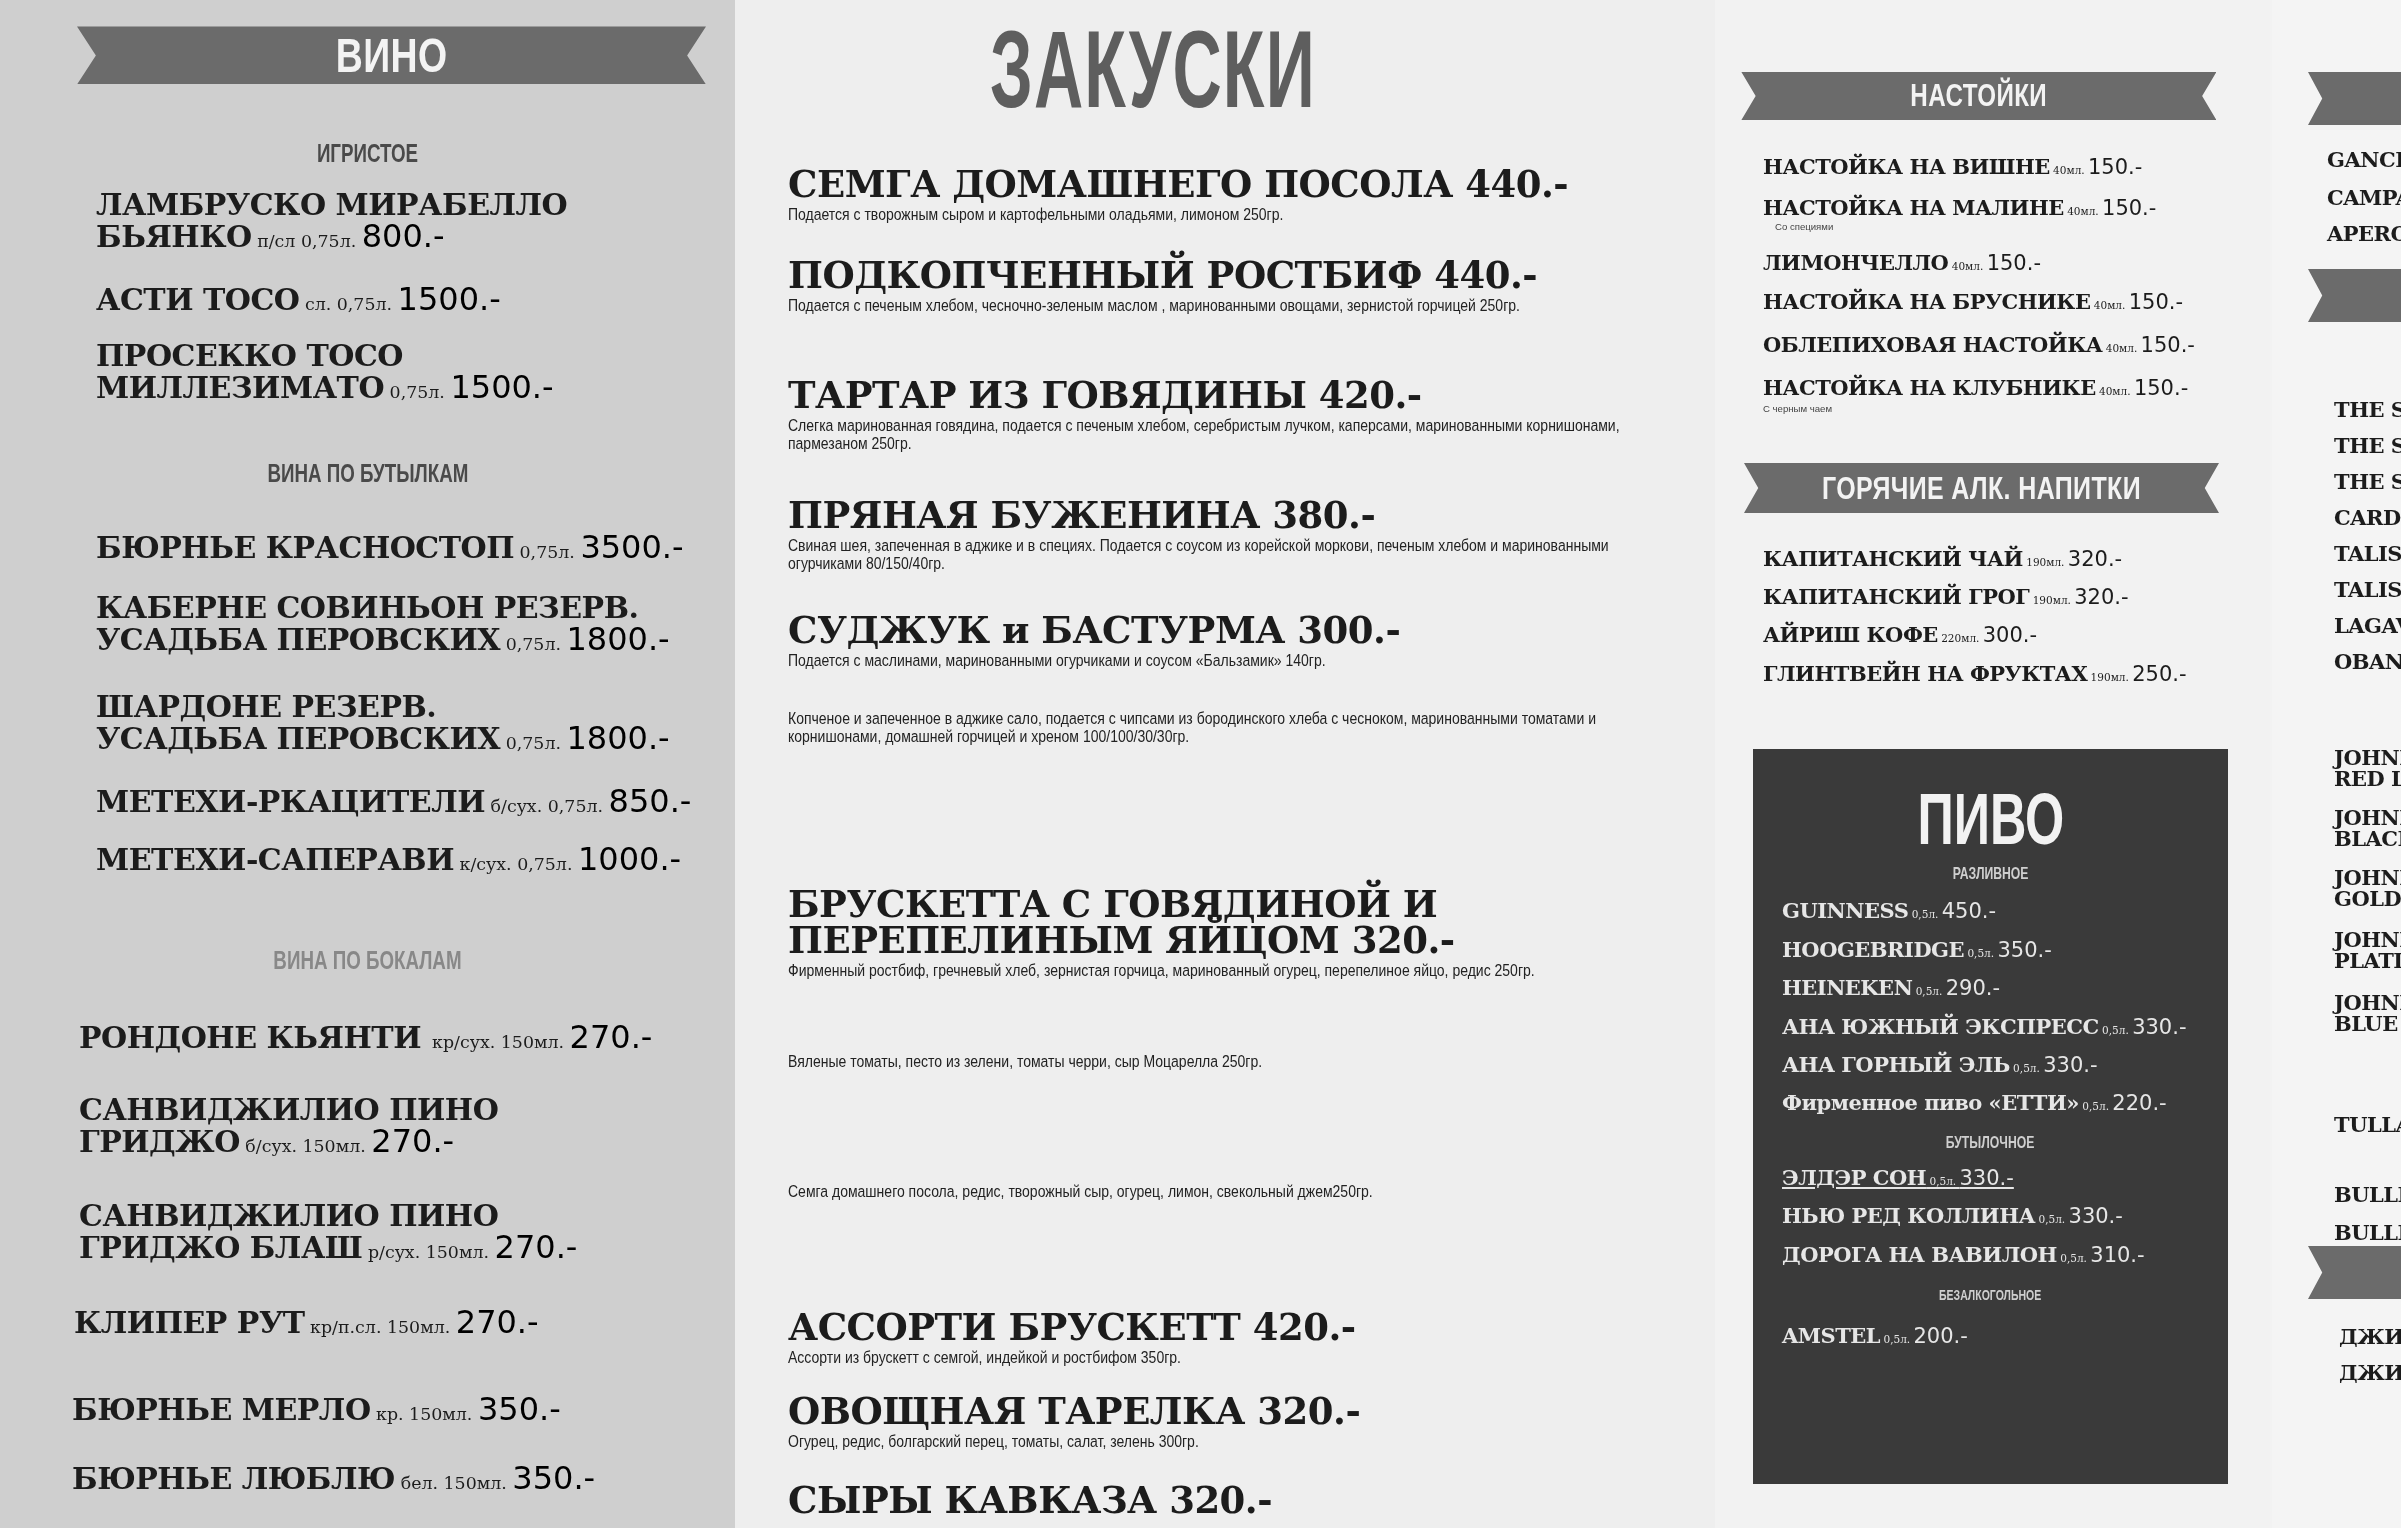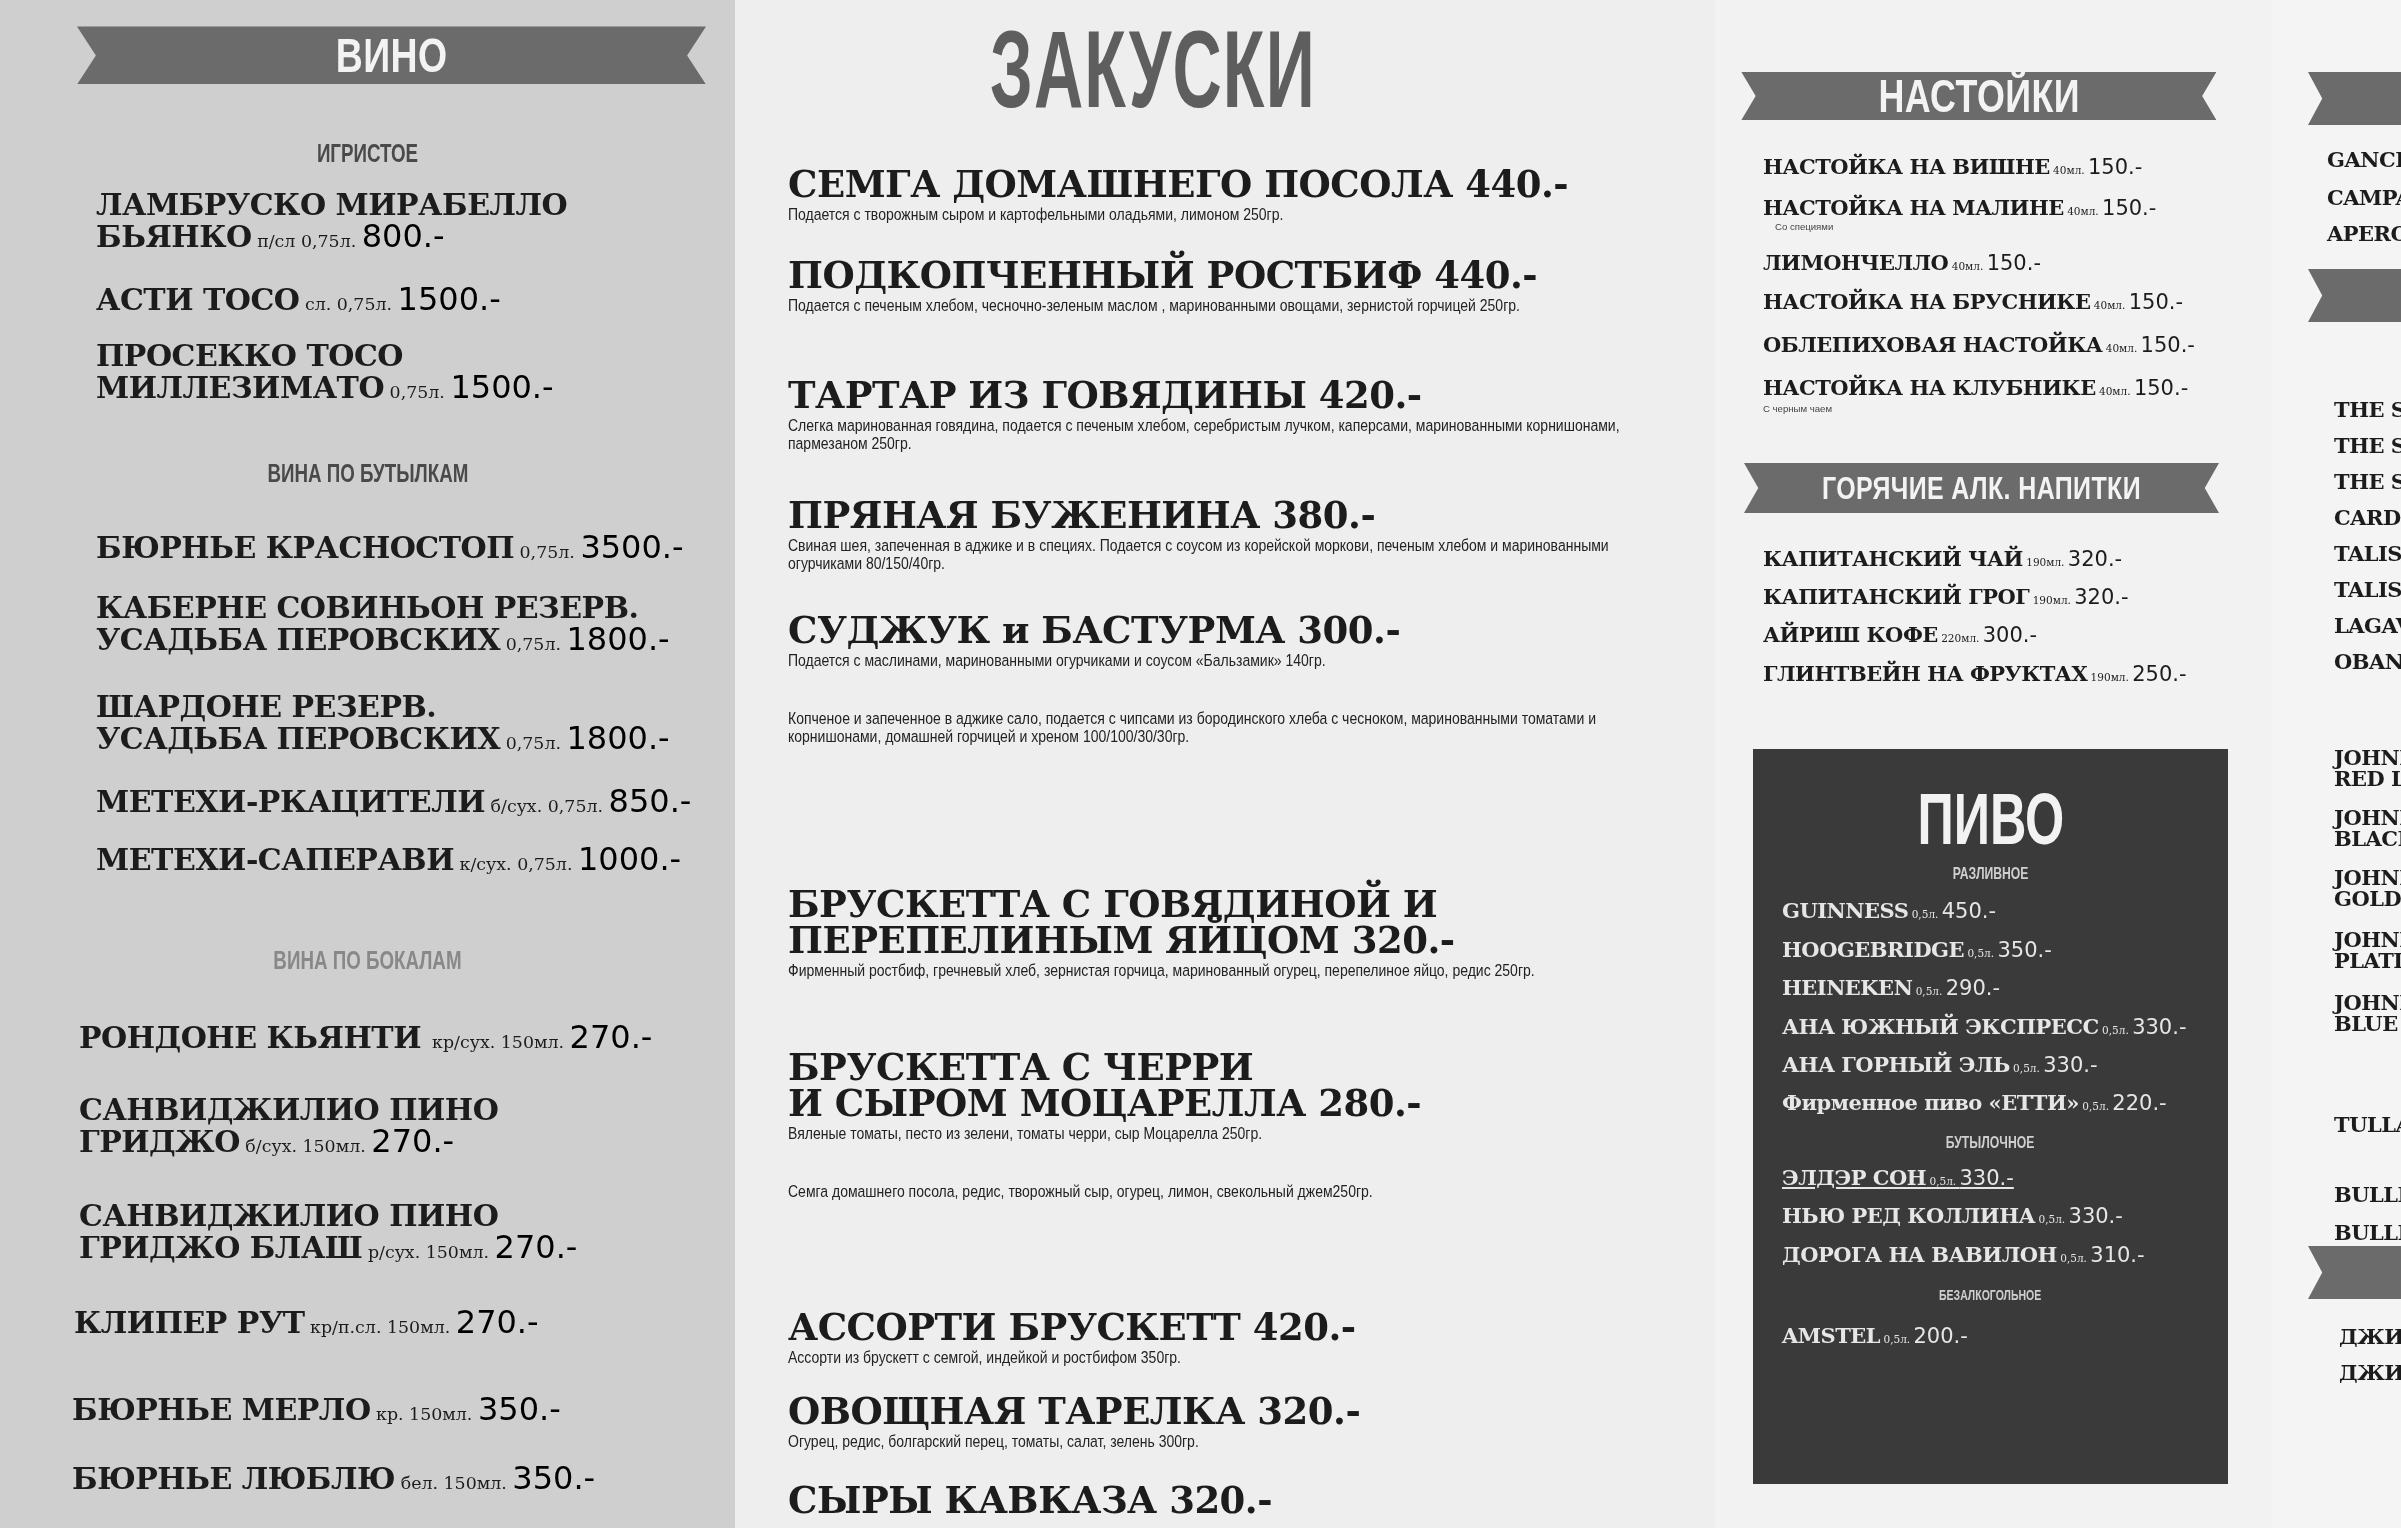--- a/index.html
+++ b/index.html
@@ -126,42 +126,40 @@
     </div>
   <div class="dish" style="top:706px;">
       <div class="ddesc">Копченое и запеченное в аджике сало, подается с чипсами из бородинского хлеба с чесноком, маринованными томатами и корнишонами, домашней горчицей и хреном 100/100/30/30гр.</div>
     </div>
   <div class="dish" style="top:886px;">
       <div class="dname">БРУСКЕТТА С ГОВЯДИНОЙ И
 ПЕРЕПЕЛИНЫМ ЯЙЦОМ 320.-</div>
       <div class="ddesc">Фирменный ростбиф, гречневый хлеб, зернистая горчица, маринованный огурец, перепелиное яйцо, редис 250гр.</div>
     </div>
   <div class="dish" style="top:1049px;">
-      <div class="dname">БРУСКЕТТА С ЧЕРРИ
-И СЫРОМ МОЦАРЕЛЛА 280.-</div>
       <div class="ddesc">Вяленые томаты, песто из зелени, томаты черри, сыр Моцарелла 250гр.</div>
     </div>
   <div class="dish" style="top:1179px;">
       <div class="ddesc">Семга домашнего посола, редис, творожный сыр, огурец, лимон, свекольный джем250гр.</div>
     </div>
   <div class="dish" style="top:1309px;">
       <div class="dname">АССОРТИ БРУСКЕТТ  420.-</div>
       <div class="ddesc">Ассорти из брускетт с семгой, индейкой и ростбифом 350гр.</div>
     </div>
   <div class="dish" style="top:1393px;">
       <div class="dname">ОВОЩНАЯ ТАРЕЛКА  320.-</div>
       <div class="ddesc">Огурец, редис, болгарский перец, томаты, салат, зелень 300гр.</div>
     </div>
   <div class="dish" style="top:1482px;">
       <div class="dname">СЫРЫ КАВКАЗА 320.-</div>
     </div>
 </div>
 
 <div class="panel" id="p-drinks">
-  <div class="ribbon" style="left:26.4px; top:72px; width:475px; height:48px; font-size:46px;">
+  <div class="ribbon" style="left:26.4px; top:72px; width:475px; height:48px; font-size:31px;">
       <span>НАСТОЙКИ</span>
     </div>
 
   <div class="item" style="left:48px; top:156px;"><span class="name">НАСТОЙКА НА ВИШНЕ</span><span class="meta"> 40мл. </span><span class="price">150.-</span></div>
   <div class="item" style="left:48px; top:197px;"><span class="name">НАСТОЙКА НА МАЛИНЕ</span><span class="meta"> 40мл. </span><span class="price">150.-</span></div>
   <div class="note" style="left:60px; top:221px;">Со специями</div>
   <div class="item" style="left:48px; top:252px;"><span class="name">ЛИМОНЧЕЛЛО</span><span class="meta"> 40мл. </span><span class="price">150.-</span></div>
   <div class="item" style="left:48px; top:291px;"><span class="name">НАСТОЙКА НА БРУСНИКЕ</span><span class="meta"> 40мл. </span><span class="price">150.-</span></div>
   <div class="item" style="left:48px; top:334px;"><span class="name">ОБЛЕПИХОВАЯ НАСТОЙКА</span><span class="meta"> 40мл. </span><span class="price">150.-</span></div>
   <div class="item" style="left:48px; top:377px;"><span class="name">НАСТОЙКА НА КЛУБНИКЕ</span><span class="meta"> 40мл. </span><span class="price">150.-</span></div>

